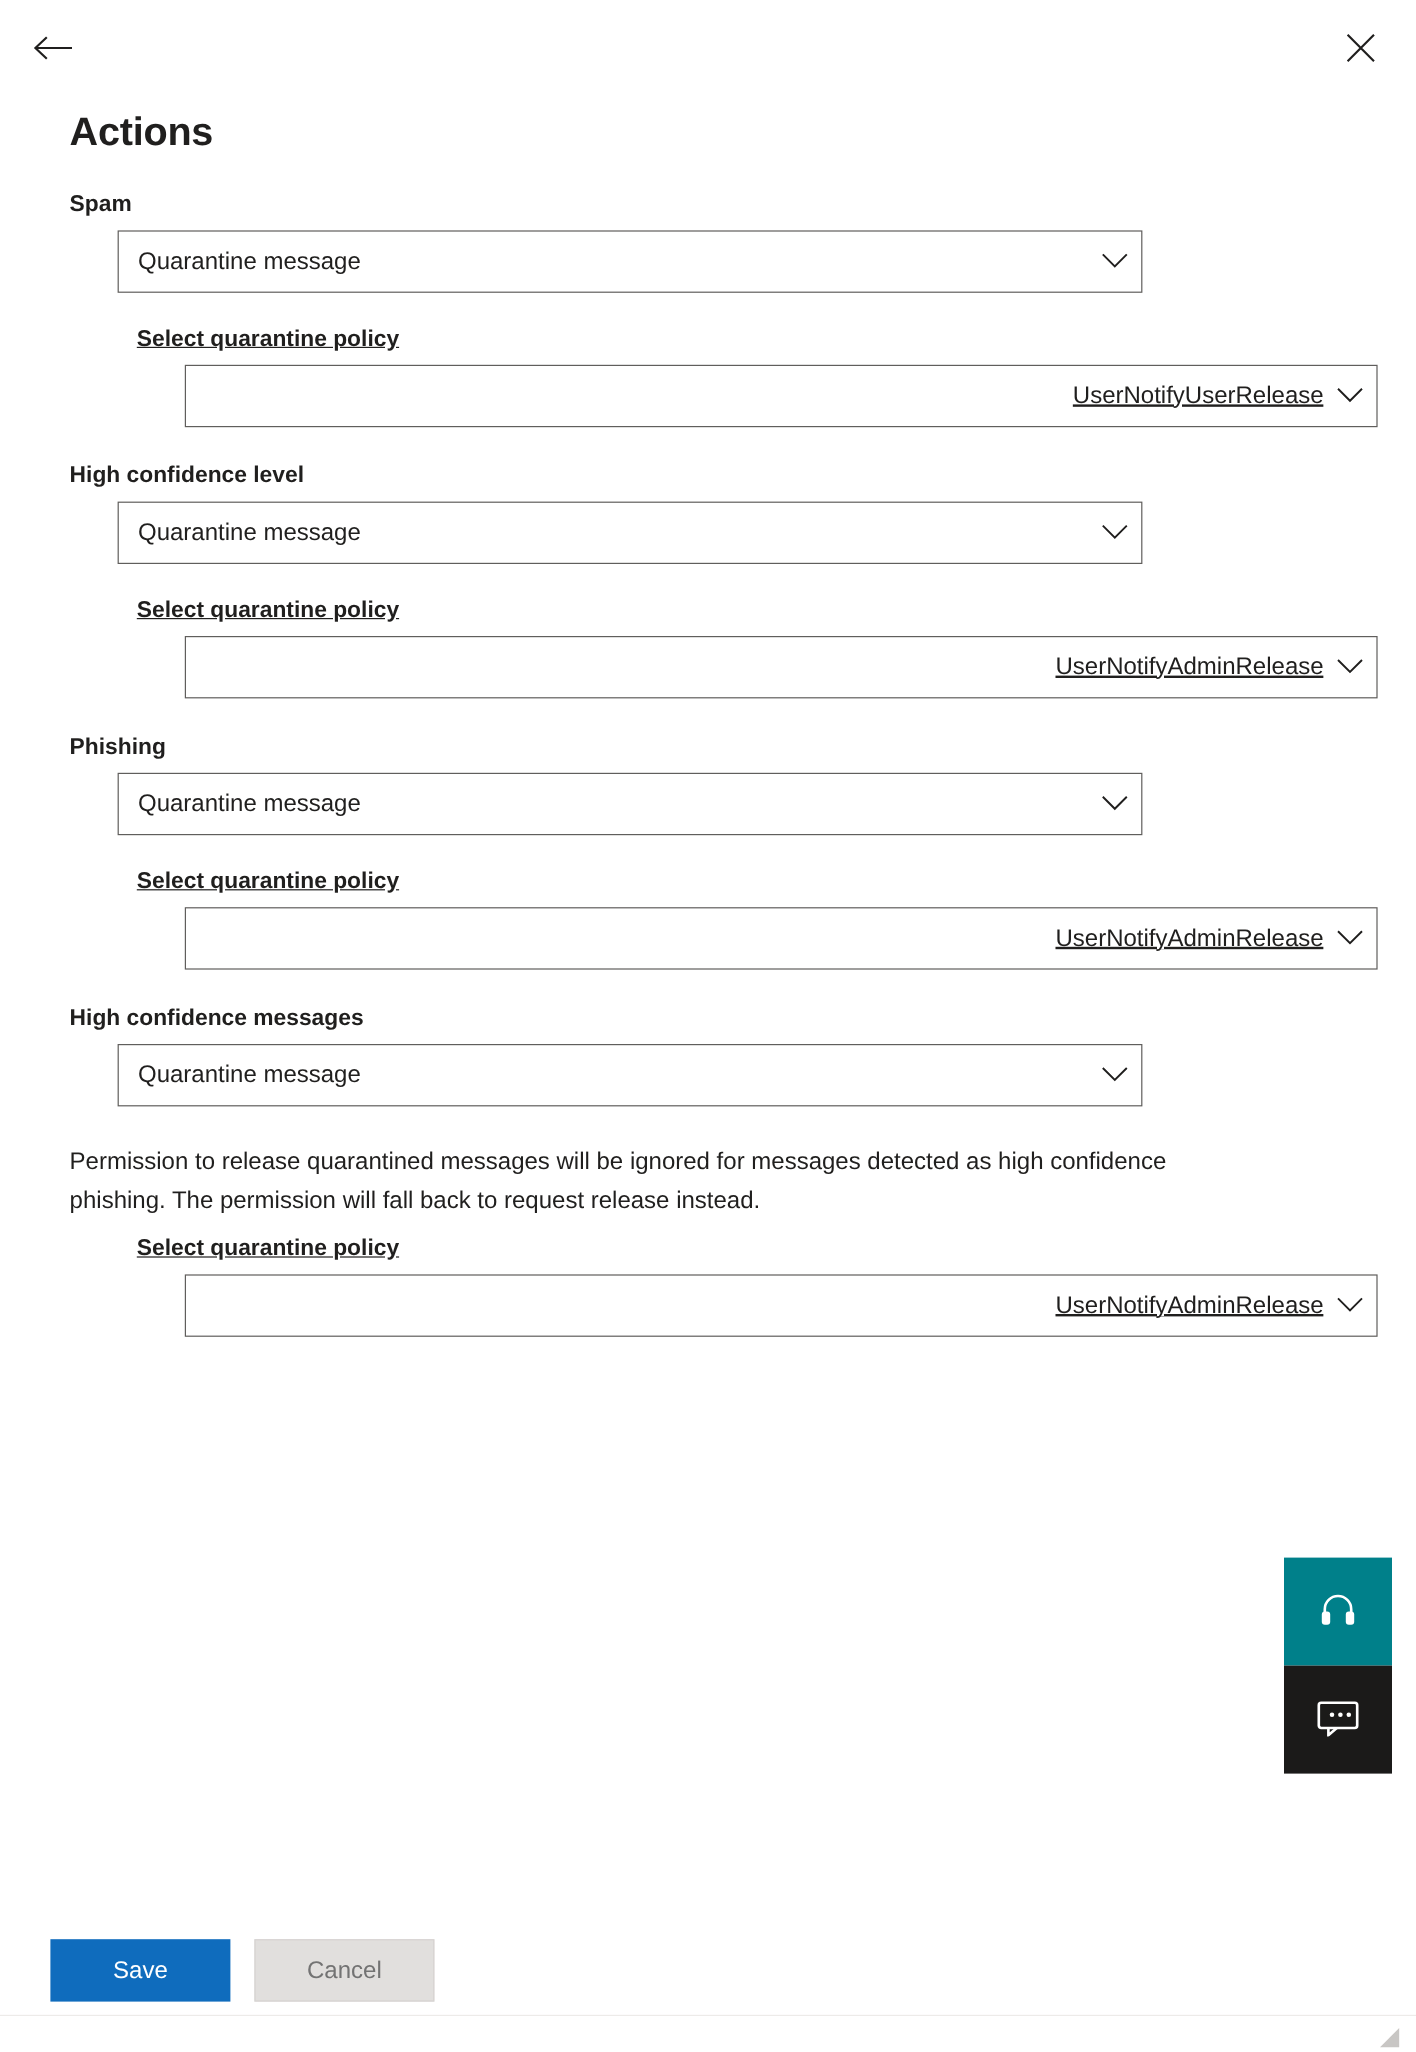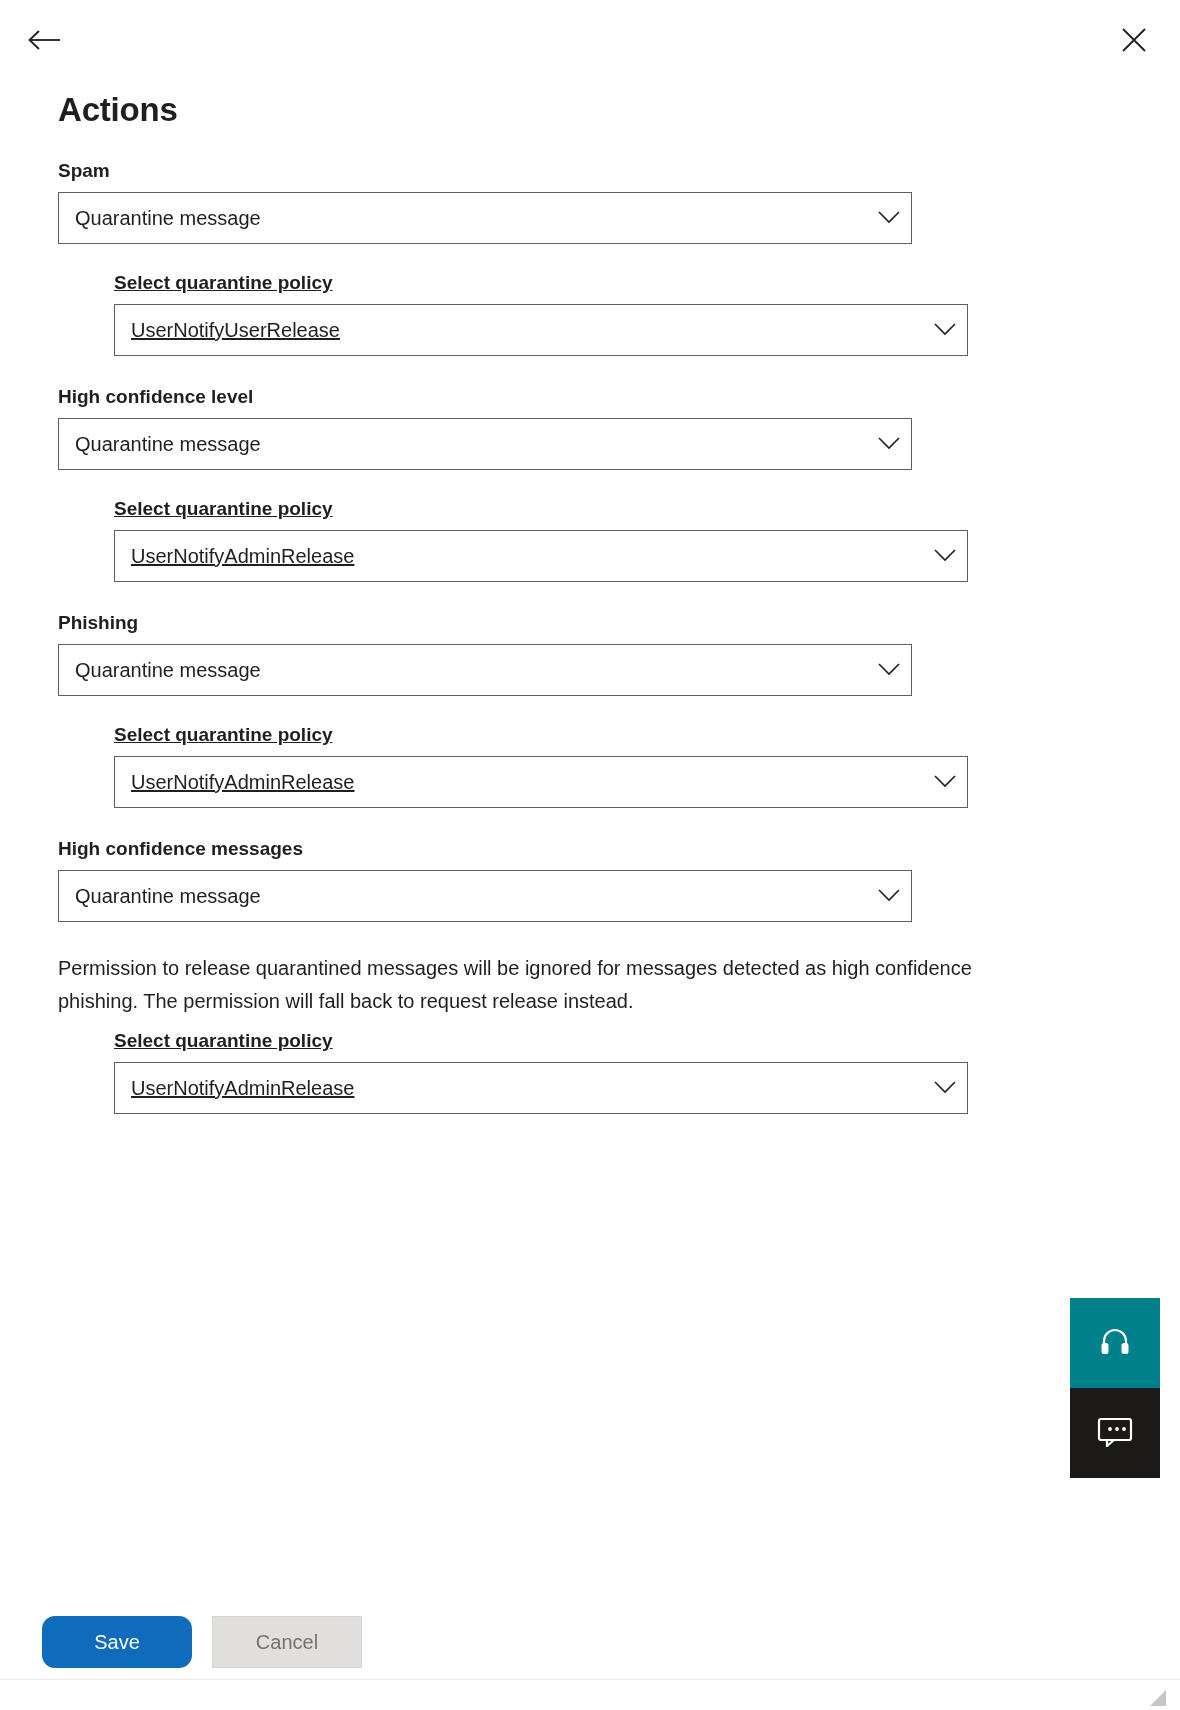--- a/index.html
+++ b/index.html
@@ -80,20 +80,21 @@
 
   .select-wrap {
     position: relative;
     box-sizing: border-box;
     border: 1px solid #605e5c;
     background: #ffffff;
     height: 52px;
     display: flex;
     align-items: center;
     cursor: pointer;
+    margin-left: 40px;
   }
   .select-wrap .value {
     font-size: 20px;
     color: #201f1e;
     padding-left: 16px;
     flex: 1;
     white-space: nowrap;
     overflow: hidden;
     text-overflow: ellipsis;
   }
@@ -110,21 +111,21 @@
     margin-left: 56px;
     margin-top: 26px;
     text-decoration: underline;
   }
   .sub-label {
     font-size: 19px;
     line-height: 26px;
     font-weight: bold;
     margin: 0 0 8px 0;
   }
-  .sub-select { width: 854px; }
+  .sub-select { width: 994px; text-align: right; }
 
   .group { margin-bottom: 28px; }
   .group.tight { margin-bottom: 22px; }
 
   .note {
     font-size: 20px;
     line-height: 33px;
     margin: 30px 0 8px 0;
     max-width: 990px;
   }
@@ -152,21 +153,20 @@
     height: 52px;
     min-width: 150px;
     font-size: 20px;
     border: 1px solid transparent;
     cursor: pointer;
     font-family: "Liberation Sans", sans-serif;
   }
   .btn-primary {
     background: #0f6cbd;
     color: #ffffff;
-    border-radius: 13px;
   }
   .btn-secondary {
     background: #e1dfdd;
     color: #737373;
     border: 1px solid #d6d3d1;
   }
 
   
   .help-stack {
     position: absolute;

